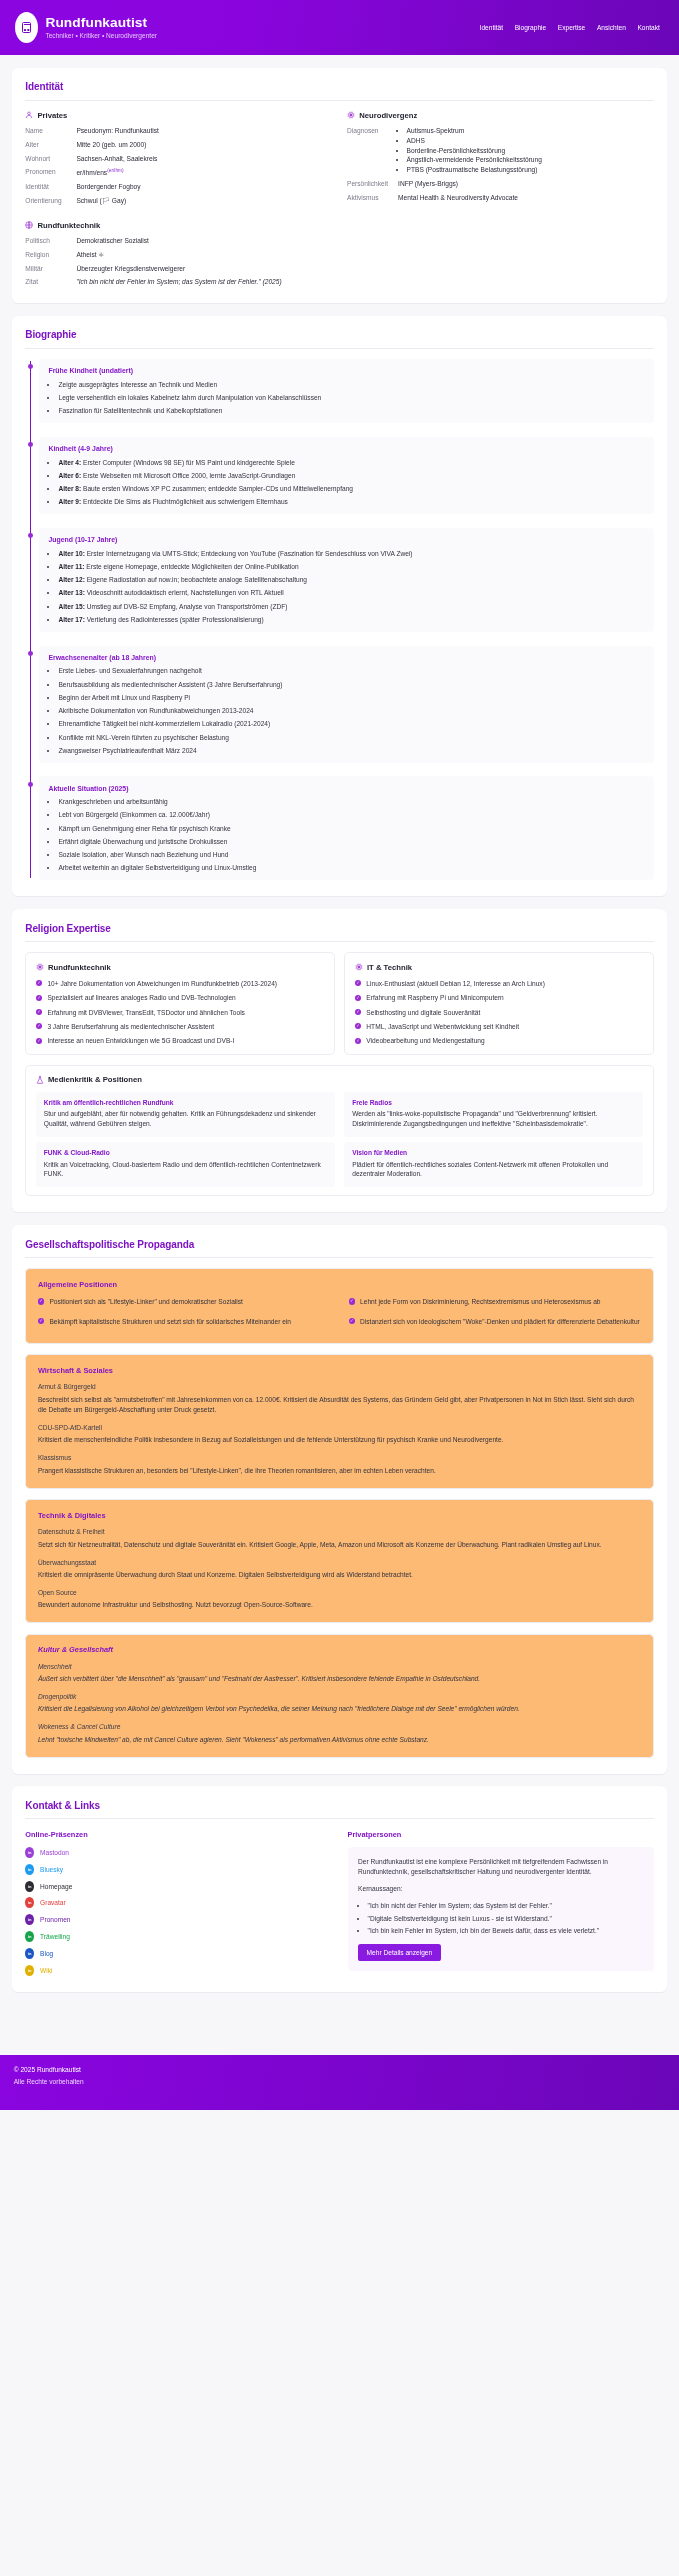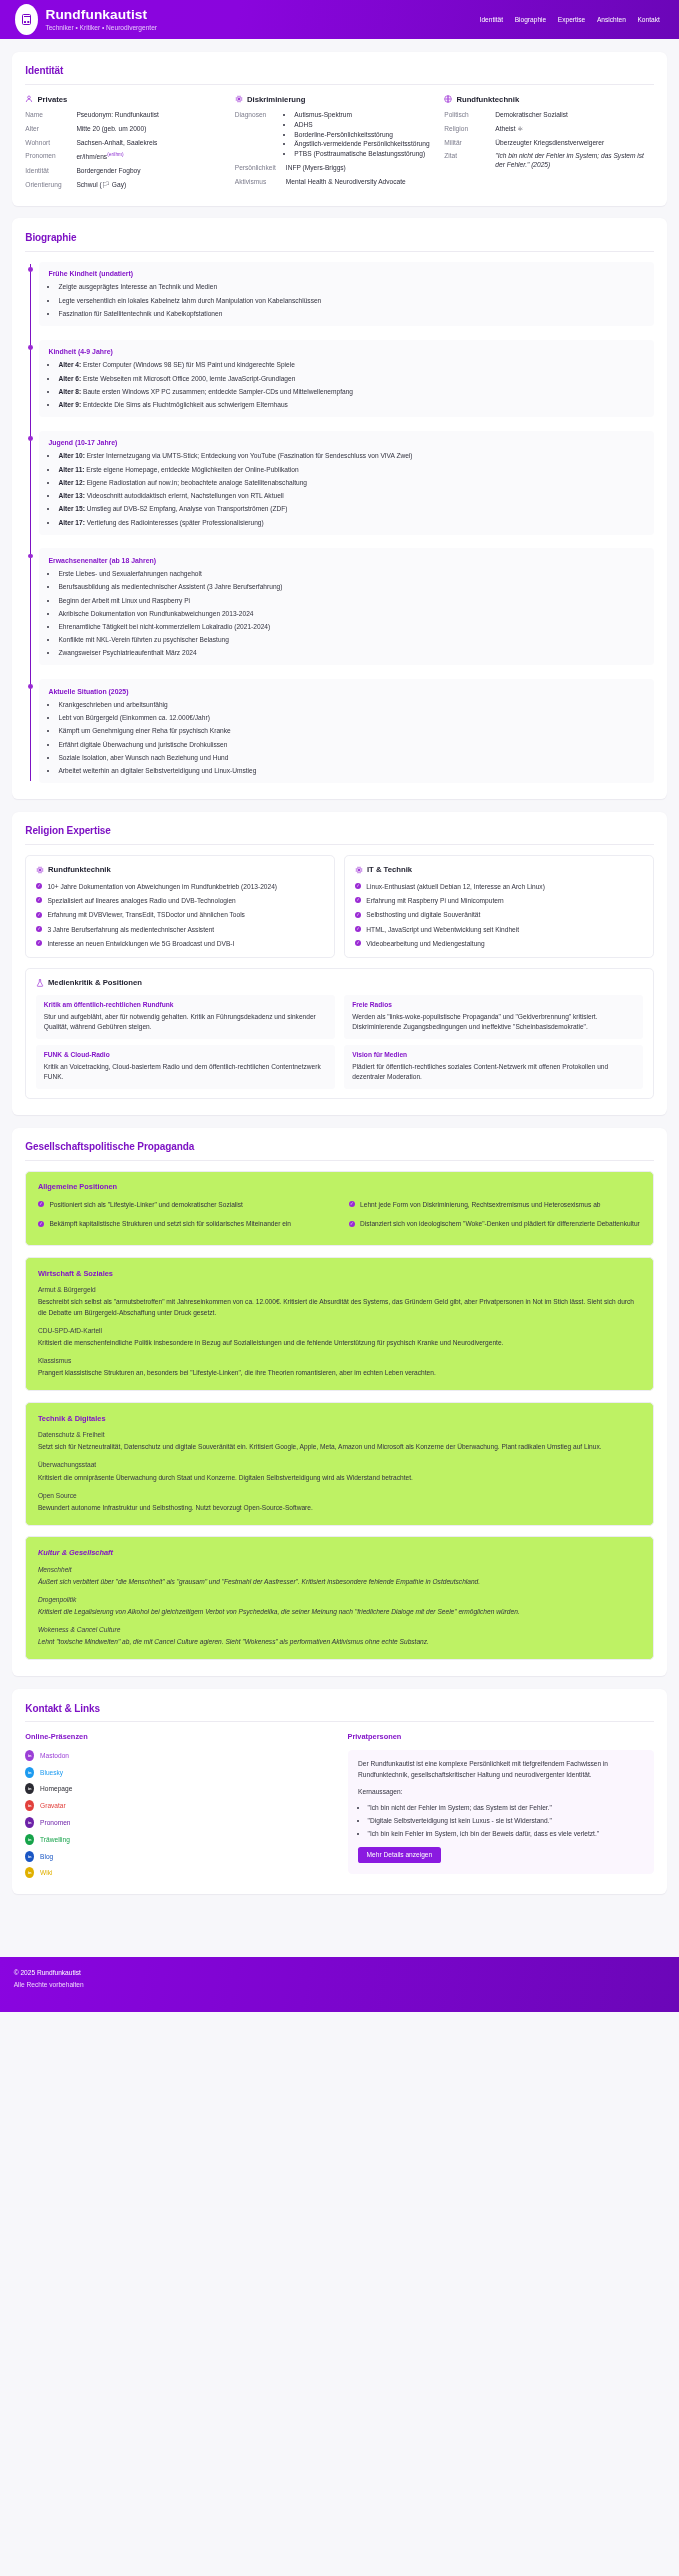--- a/index.html
+++ b/index.html
@@ -8,21 +8,21 @@
   body {
     font-family: "Liberation Sans", sans-serif;
     background: #f7f7fa;
     color: #2d2d3a;
     font-size: 6.9px;
     -webkit-font-smoothing: antialiased;
   }
 
   
   .site-header {
-    height: 39px;
+    height: 55px;
     background: linear-gradient(100deg, #8a05e0 0%, #8a05dd 35%, #6b06b8 100%);
     display: flex;
     align-items: center;
     padding: 0 15px;
     position: relative;
   }
   .brand { display: flex; align-items: center; gap: 7.4px; }
   .logo-badge {
     width: 23px; height: 31px;
     background: #ffffff;
@@ -90,21 +90,22 @@
   }
   .section-rule {
     height: 0.5px;
     background: #eceaf1;
     margin: 7.4px 0 10.6px 0;
   }
 
   
   .ident-grid {
     display: grid;
-    grid-template-columns: 1fr 1fr 1fr;
+    grid-template-columns: 1fr 1fr;
+    gap: 15px;
   }
   .card-head {
     display: flex; align-items: center; gap: 4.2px;
     margin-bottom: 7.4px;
   }
   .card-head .ico { color: #9a2ad4; display:flex; align-items:center; }
   .card-head .ttl {
     font-size: 7.7px; font-weight: bold; color: #1f1f2e;
   }
   .kv { display: grid; grid-template-columns: 49px 1fr; row-gap: 4.8px; column-gap: 2.1px; }
@@ -169,21 +170,21 @@
   .subcard:last-child { margin-bottom: 0; }
   .subcard h4 { color: #8314c9; font-size: 6.6px; font-weight: bold; margin-bottom: 3.7px; }
   .subcard p { font-size: 6.6px; line-height: 1.5; color: #32323f; }
 
   
   .pos-card {
     border: 0.5px solid #ececf2;
     border-radius: 4.8px;
     padding: 10.6px 11.6px 11.6px 11.6px;
     margin-bottom: 10.6px;
-    background: #bef264;
+    background: #fdba74;
   }
   .pos-card:last-child { margin-bottom: 0; font-style: italic; }
   .pos-card > h3 {
     color: #8314c9; font-size: 7.4px; font-weight: bold; margin-bottom: 8.5px;
   }
   .pos-two { display: grid; grid-template-columns: 1fr 1fr; gap: 5.3px 18px; }
   .topic { margin-bottom: 8.5px; }
   .topic:last-child { margin-bottom: 0; }
   .topic .t-name { font-size: 6.6px; color: #3a3a48; margin-bottom: 4.2px; }
   .topic .t-body { font-size: 6.6px; line-height: 1.6; color: #32323f; }
@@ -288,21 +289,21 @@
 
       <div>
         <div class="card-head">
           <span class="ico">
             <svg width="8" height="8" viewBox="0 0 24 24" fill="none" stroke="currentColor" stroke-width="2">
               <rect x="6" y="6" width="12" height="12" rx="2"></rect>
                 <rect x="10" y="10" width="4" height="4"></rect>
               <path d="M9 2v3M15 2v3M9 19v3M15 19v3M2 9h3M2 15h3M19 9h3M19 15h3"></path>
             </svg>
           </span>
-          <span class="ttl">Diskriminierung</span>
+          <span class="ttl">Neurodivergenz</span>
         </div>
         <div class="kv">
           <div class="k">Diagnosen</div>
           <div class="v">
             <ul>
               <li>Autismus-Spektrum</li>
               <li>ADHS</li>
               <li>Borderline-Persönlichkeitsstörung</li>
               <li>Ängstlich-vermeidende Persönlichkeitsstörung</li>
               <li>PTBS (Posttraumatische Belastungsstörung)</li>

